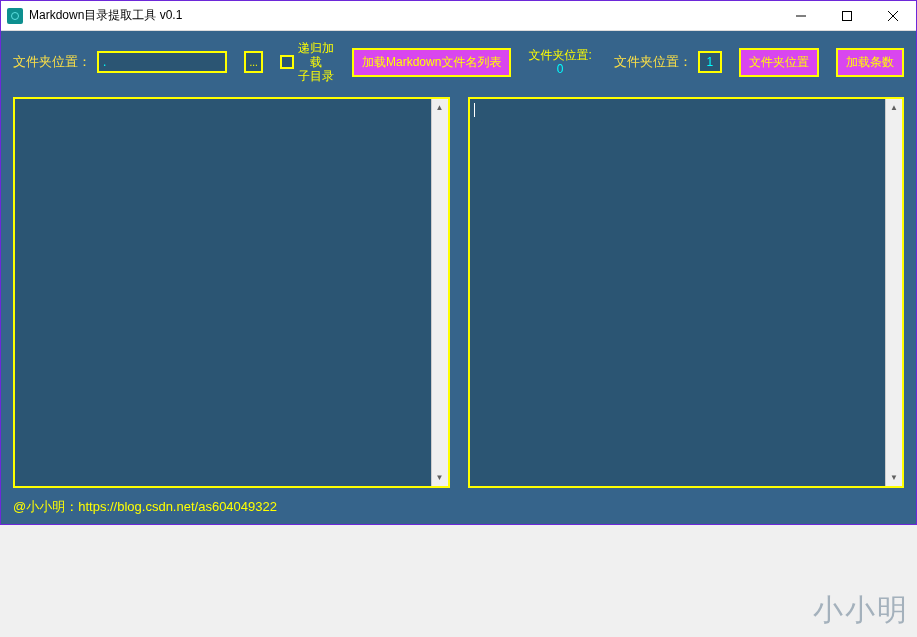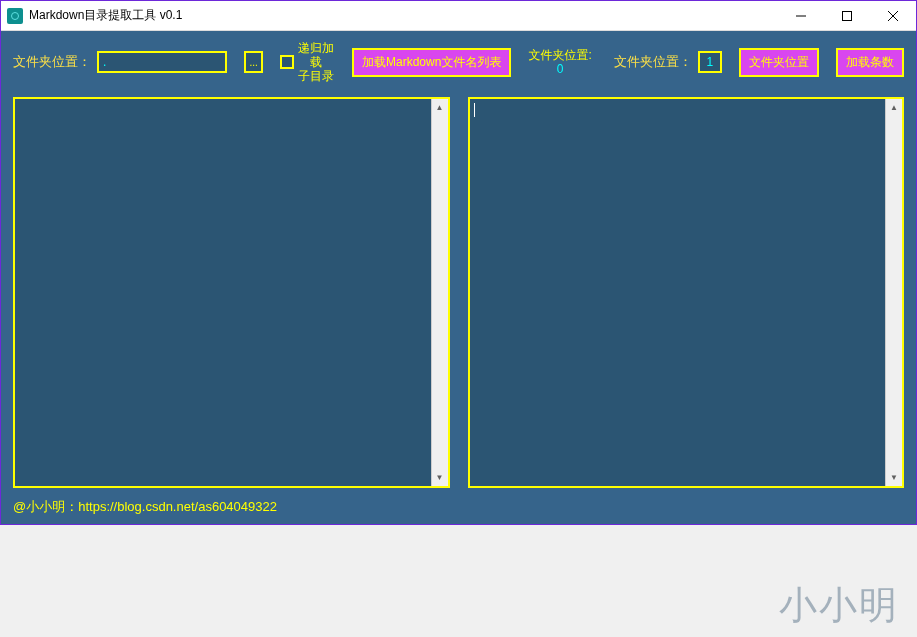--- a/index.html
+++ b/index.html
@@ -204,23 +204,23 @@
       padding: 6px 0 8px 12px;
       color: #ffff00;
       font-size: 13px;
     }
     .footer a {
       color: #ffff00;
       text-decoration: none;
     }
     .watermark {
       position: absolute;
-      right: 18px;
+      right: 8px;
       bottom: 6px;
-      font-size: 38px;
+      font-size: 30px;
       color: rgba(70, 100, 125, 0.45);
       font-weight: 300;
       pointer-events: none;
       letter-spacing: 2px;
     }
     .spacer-sm { width: 6px; }
     .spacer-md { width: 12px; }
   </style>
 </head>
 <body>

